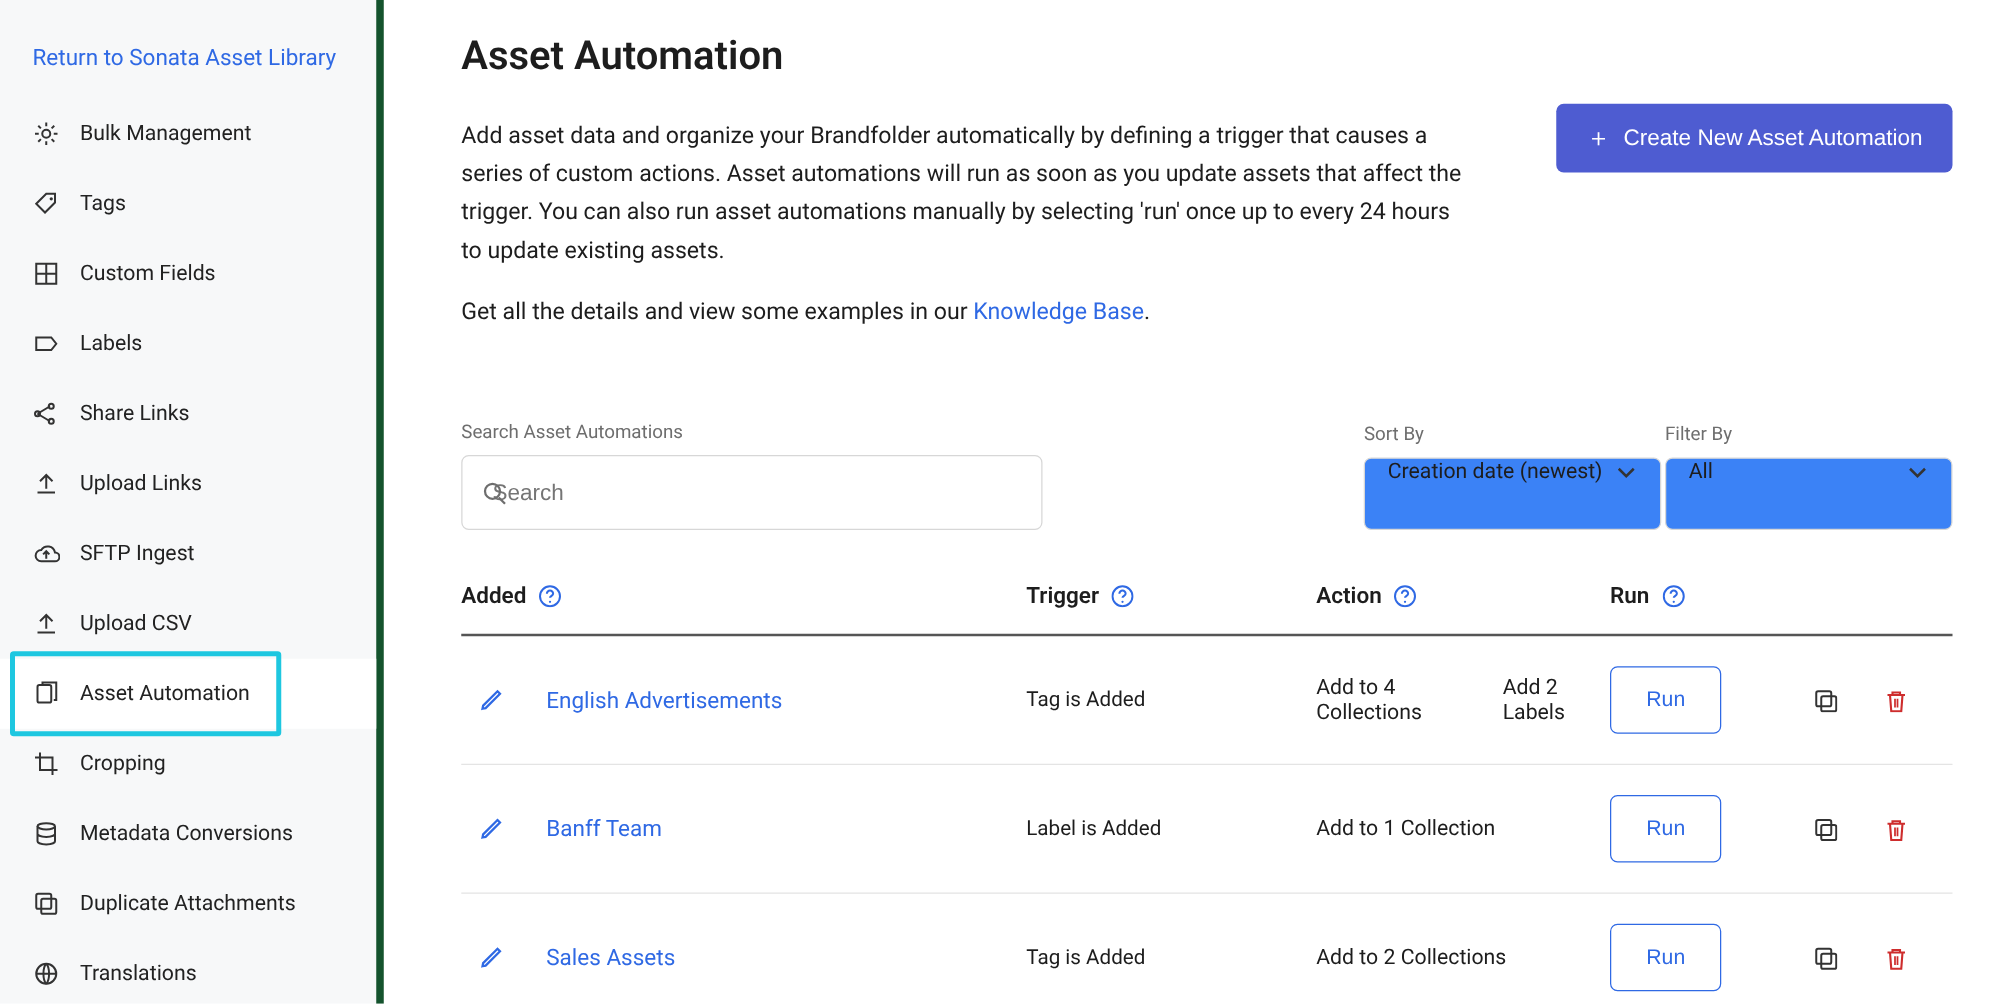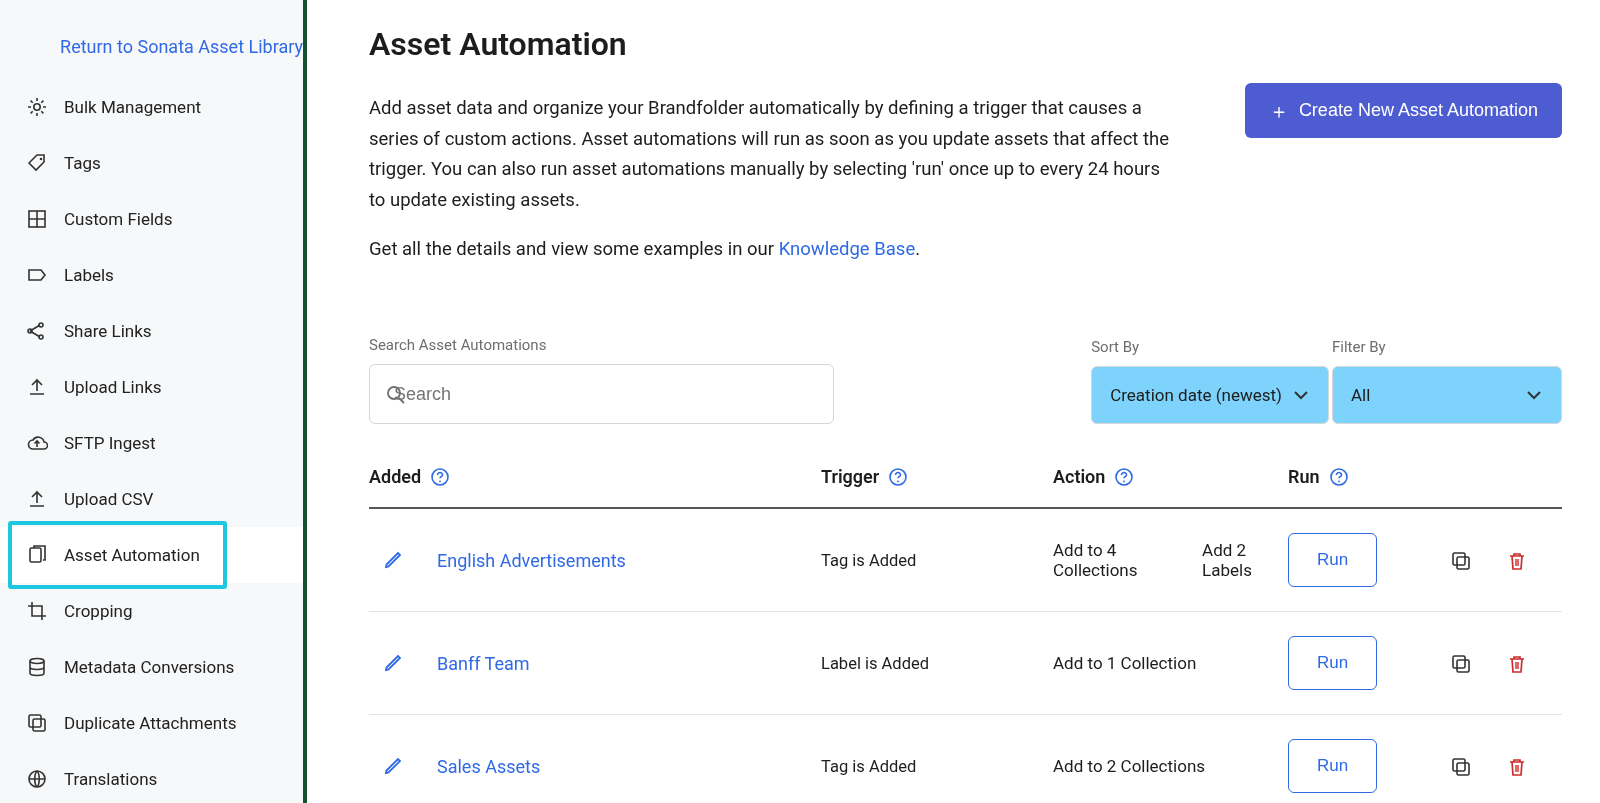--- a/index.html
+++ b/index.html
@@ -25,23 +25,22 @@
     width:1600px;
     height:803px;
     overflow:hidden;
   }
   
   .sidebar{
     width:307px;
     flex:0 0 307px;
     background:var(--sidebar-bg);
     padding:18px 0 0 0;
-    border-right:4px solid #14532d;
+    border-right:6px solid #14532d;
     position:relative;
-    text-align:right;
   }
   .return-link{
     color:var(--link);
     font-size:18px;
     padding:18px 0 22px 26px;
     display:block;
     text-decoration:none;
   }
   .nav-item{
     display:flex;
@@ -116,23 +115,23 @@
     font-size:18px;
   }
   .search-wrap{position:relative;}
   .search-wrap .search-icon{position:absolute;left:16px;bottom:18px;}
   .select{
     height:58px;min-width:230px;
     border:1px solid var(--border);
     border-radius:6px;
     padding:0 46px 0 18px;
     font-size:17px;
-    display:flex;align-items:center;
+    display:flex;
     position:relative;
-    background:#7dd3fc;
+    background:#3b82f6;
     cursor:pointer;
   }
   .select .chev{position:absolute;right:16px;}
   .spacer{flex:1;}
   
   .table{margin-top:42px;width:100%;}
   .thead,.trow{
     display:grid;
     grid-template-columns: 452px 232px 235px 170px 80px;
     align-items:center;

